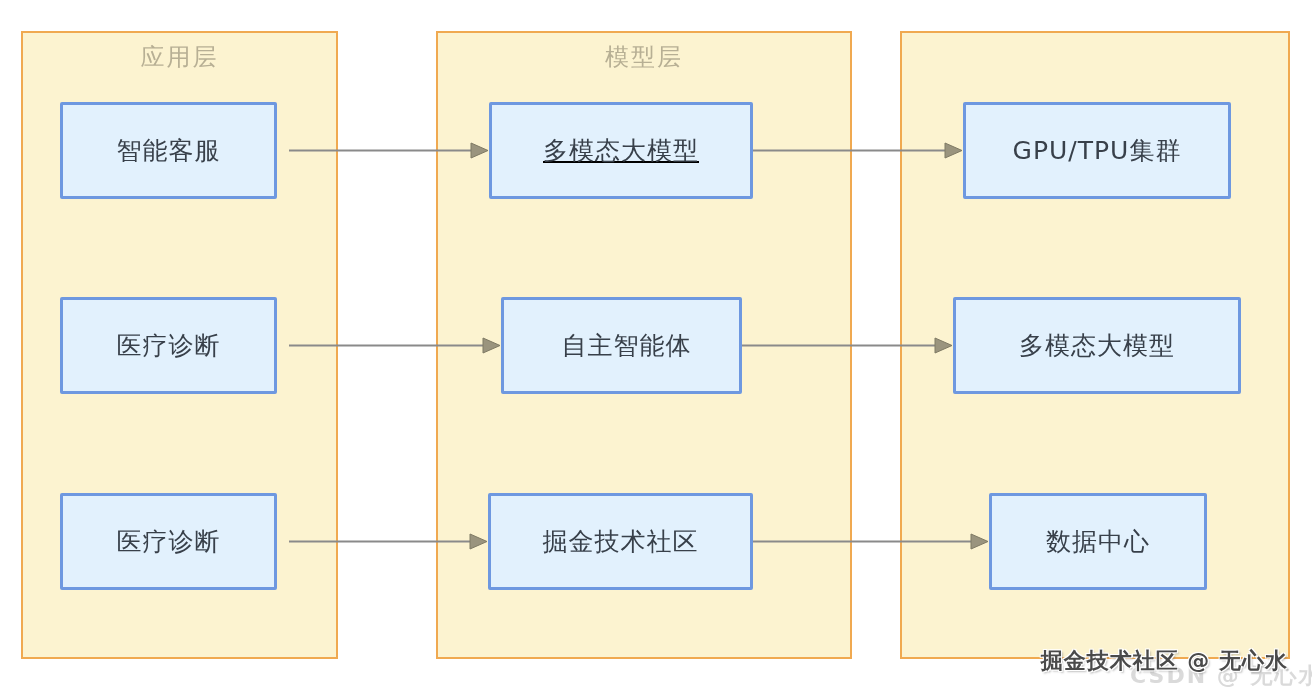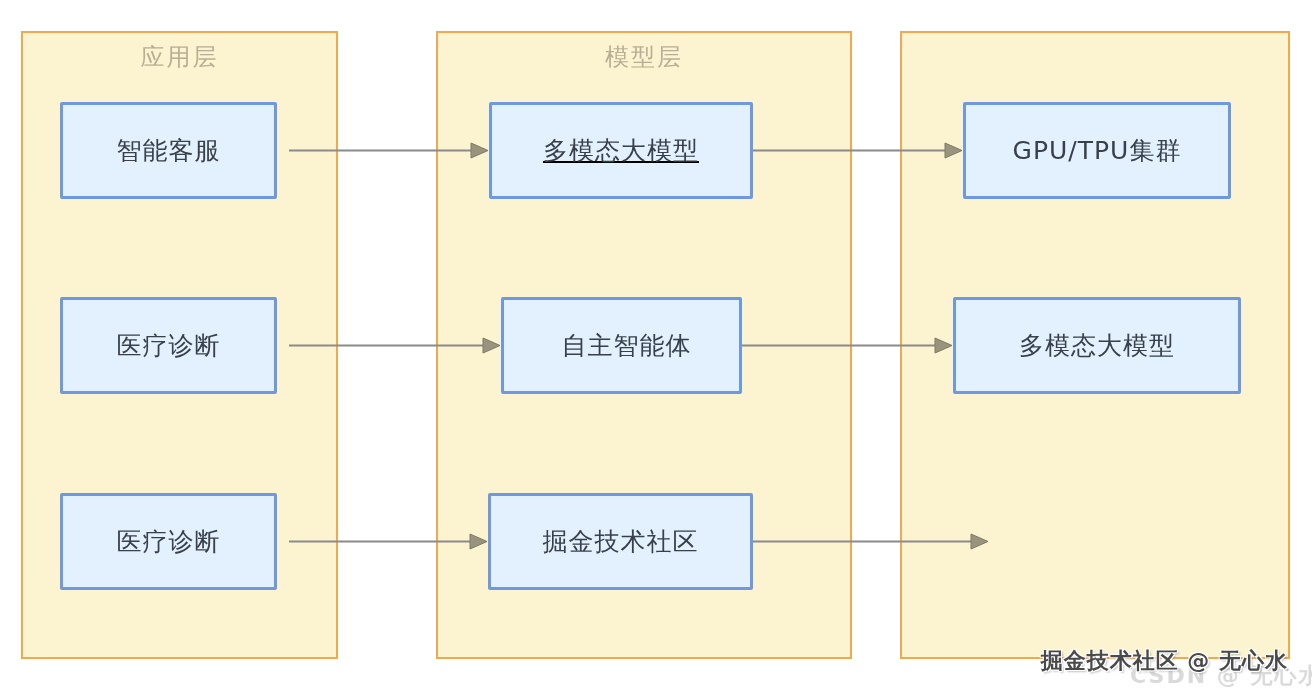--- a/index.html
+++ b/index.html
@@ -123,20 +123,23 @@
     </div>
   </section>
 
   <section class="layer l3" id="layer-infra">
     <div class="node r1" id="box-infra-1">
       <span class="node-label">GPU/TPU集群</span>
     </div>
     <div class="node r2" id="box-infra-2">
       <span class="node-label">多模态大模型</span>
     </div>
+    <div class="node r3" id="box-infra-3">
+      <span class="node-label">数据中心</span>
+    </div>
   </section>
 
   <svg id="arrow-layer">
       <line x1="289" y1="150.5" x2="474" y2="150.5" stroke="#8A8A8A" stroke-width="2"></line>
       <polygon points="488,150.5 471,143 471,158" fill="#9A947E" stroke="#7F7A64" stroke-width="1"></polygon>
       <line x1="753" y1="150.5" x2="948" y2="150.5" stroke="#8A8A8A" stroke-width="2"></line>
       <polygon points="962,150.5 945,143 945,158" fill="#9A947E" stroke="#7F7A64" stroke-width="1"></polygon>
       <line x1="289" y1="345.5" x2="486" y2="345.5" stroke="#8A8A8A" stroke-width="2"></line>
       <polygon points="500,345.5 483,338 483,353" fill="#9A947E" stroke="#7F7A64" stroke-width="1"></polygon>
       <line x1="742" y1="345.5" x2="938" y2="345.5" stroke="#8A8A8A" stroke-width="2"></line>

